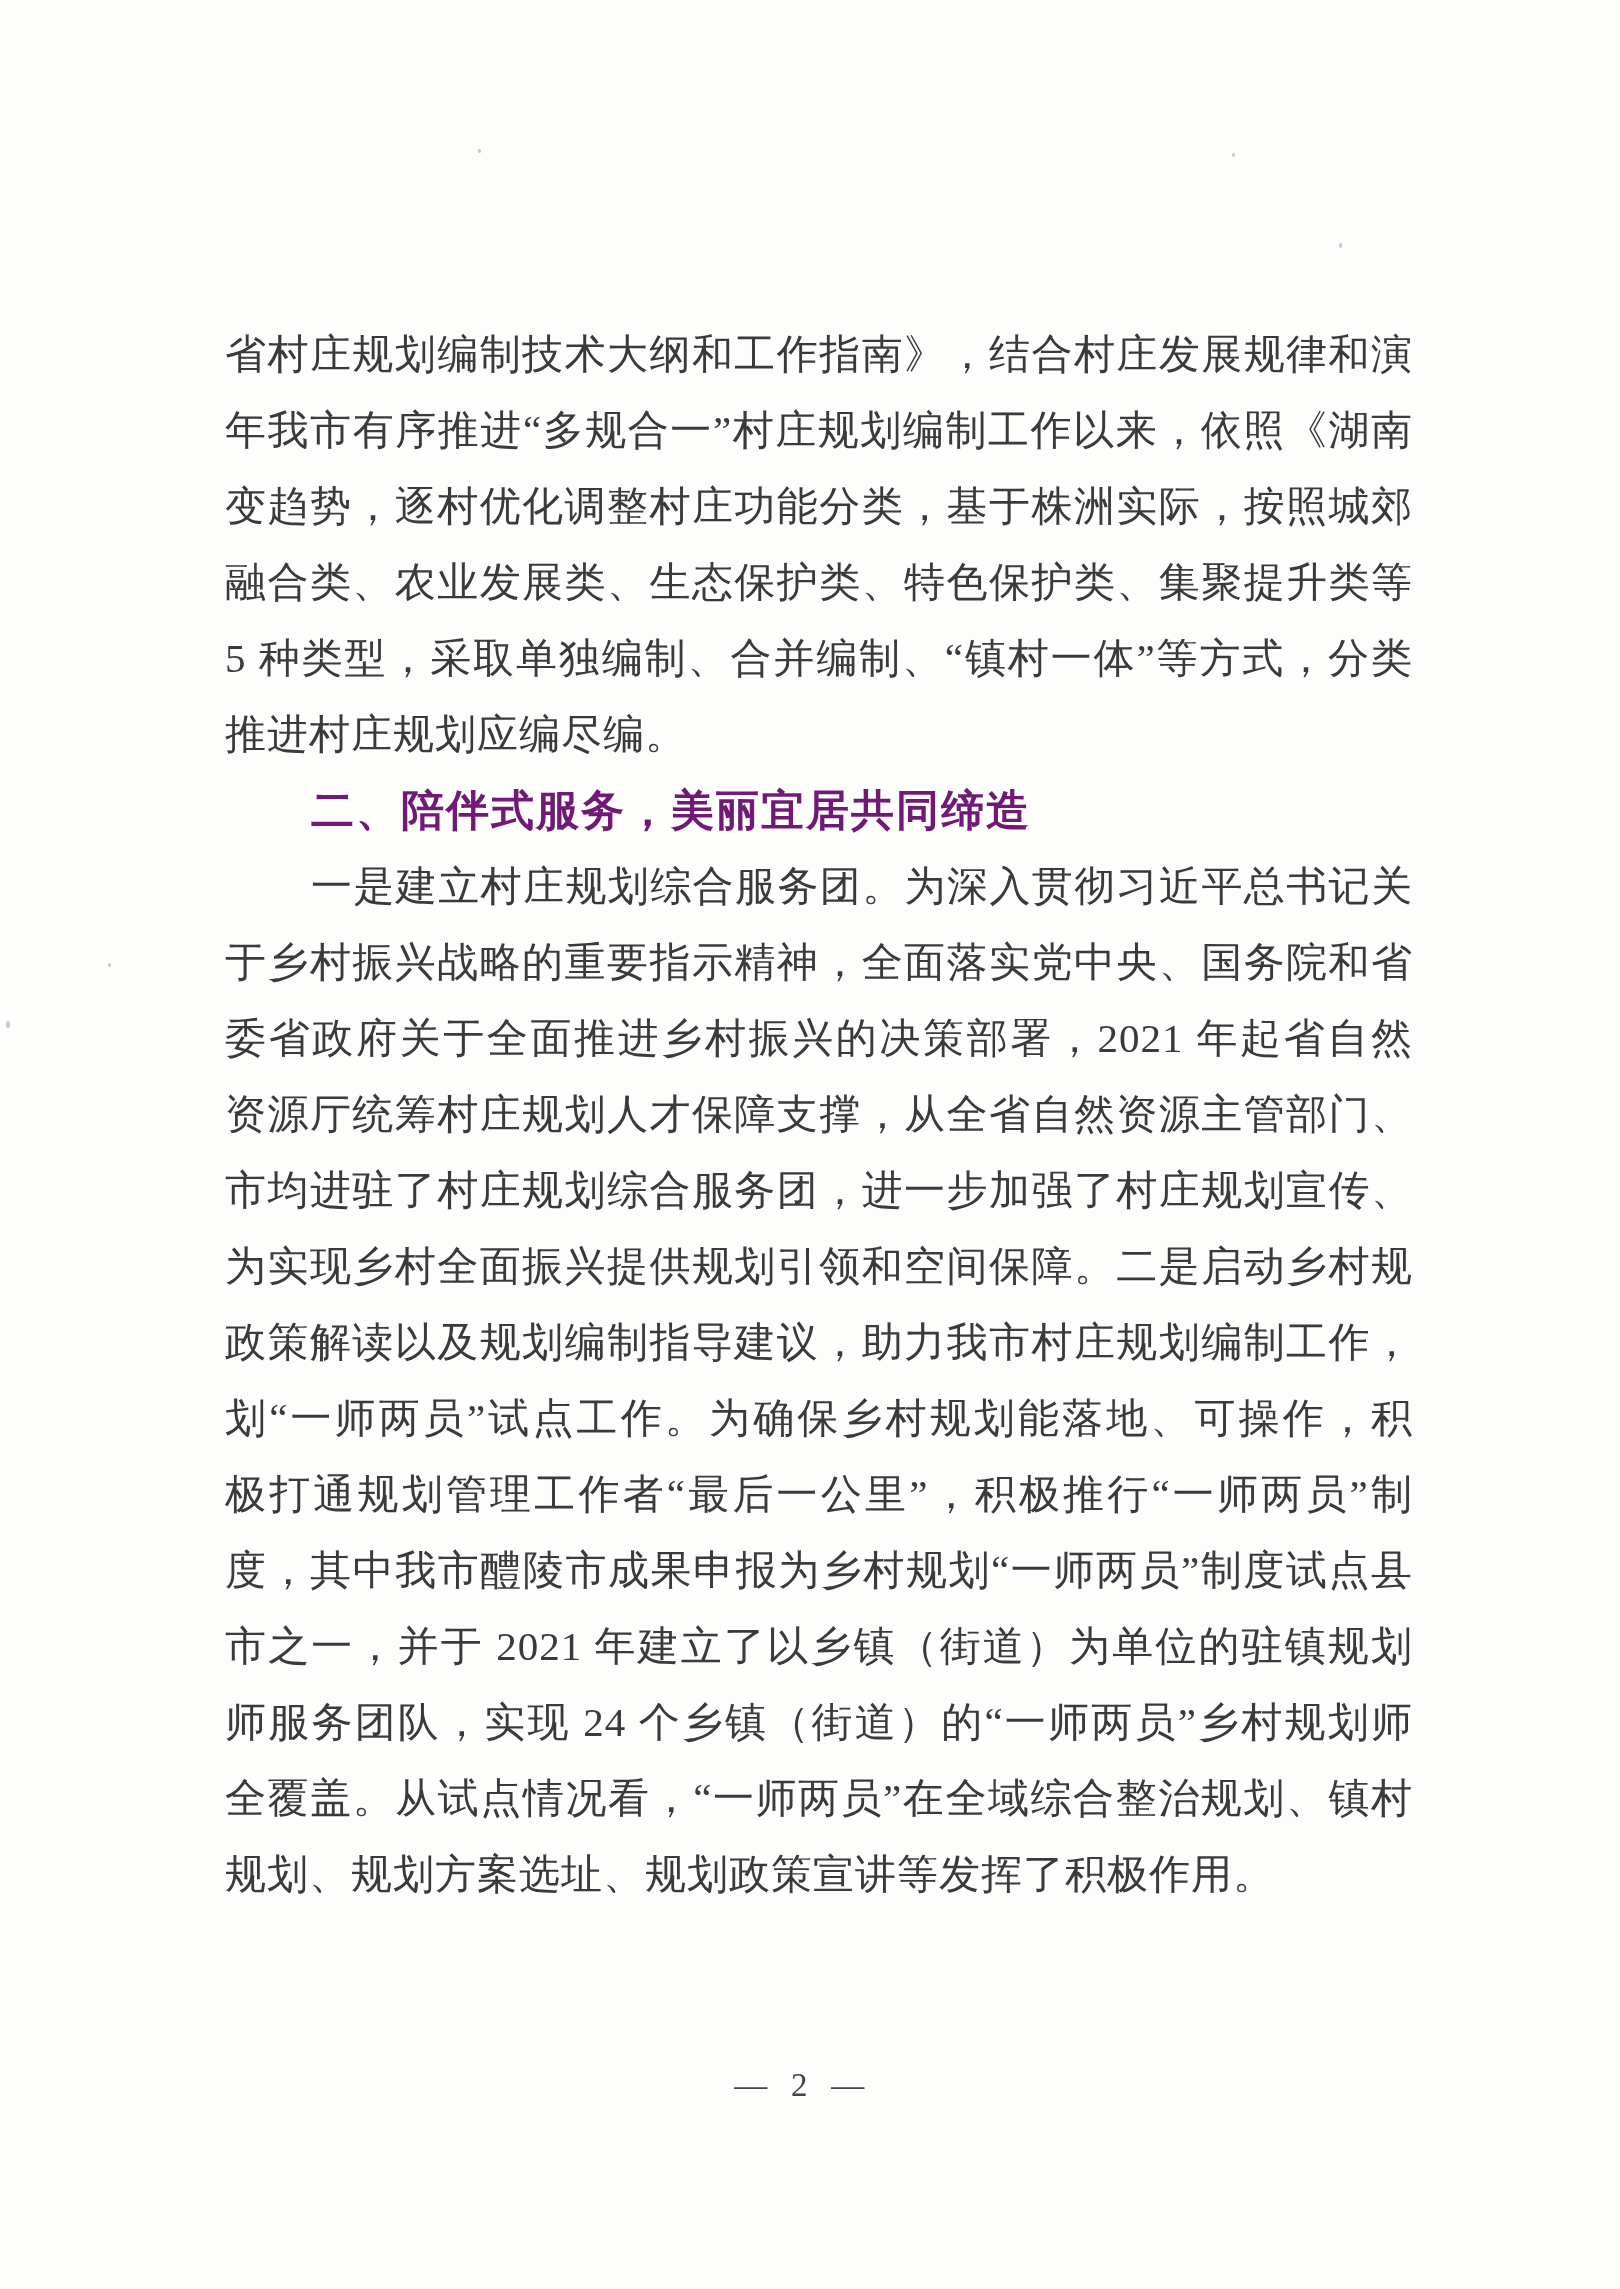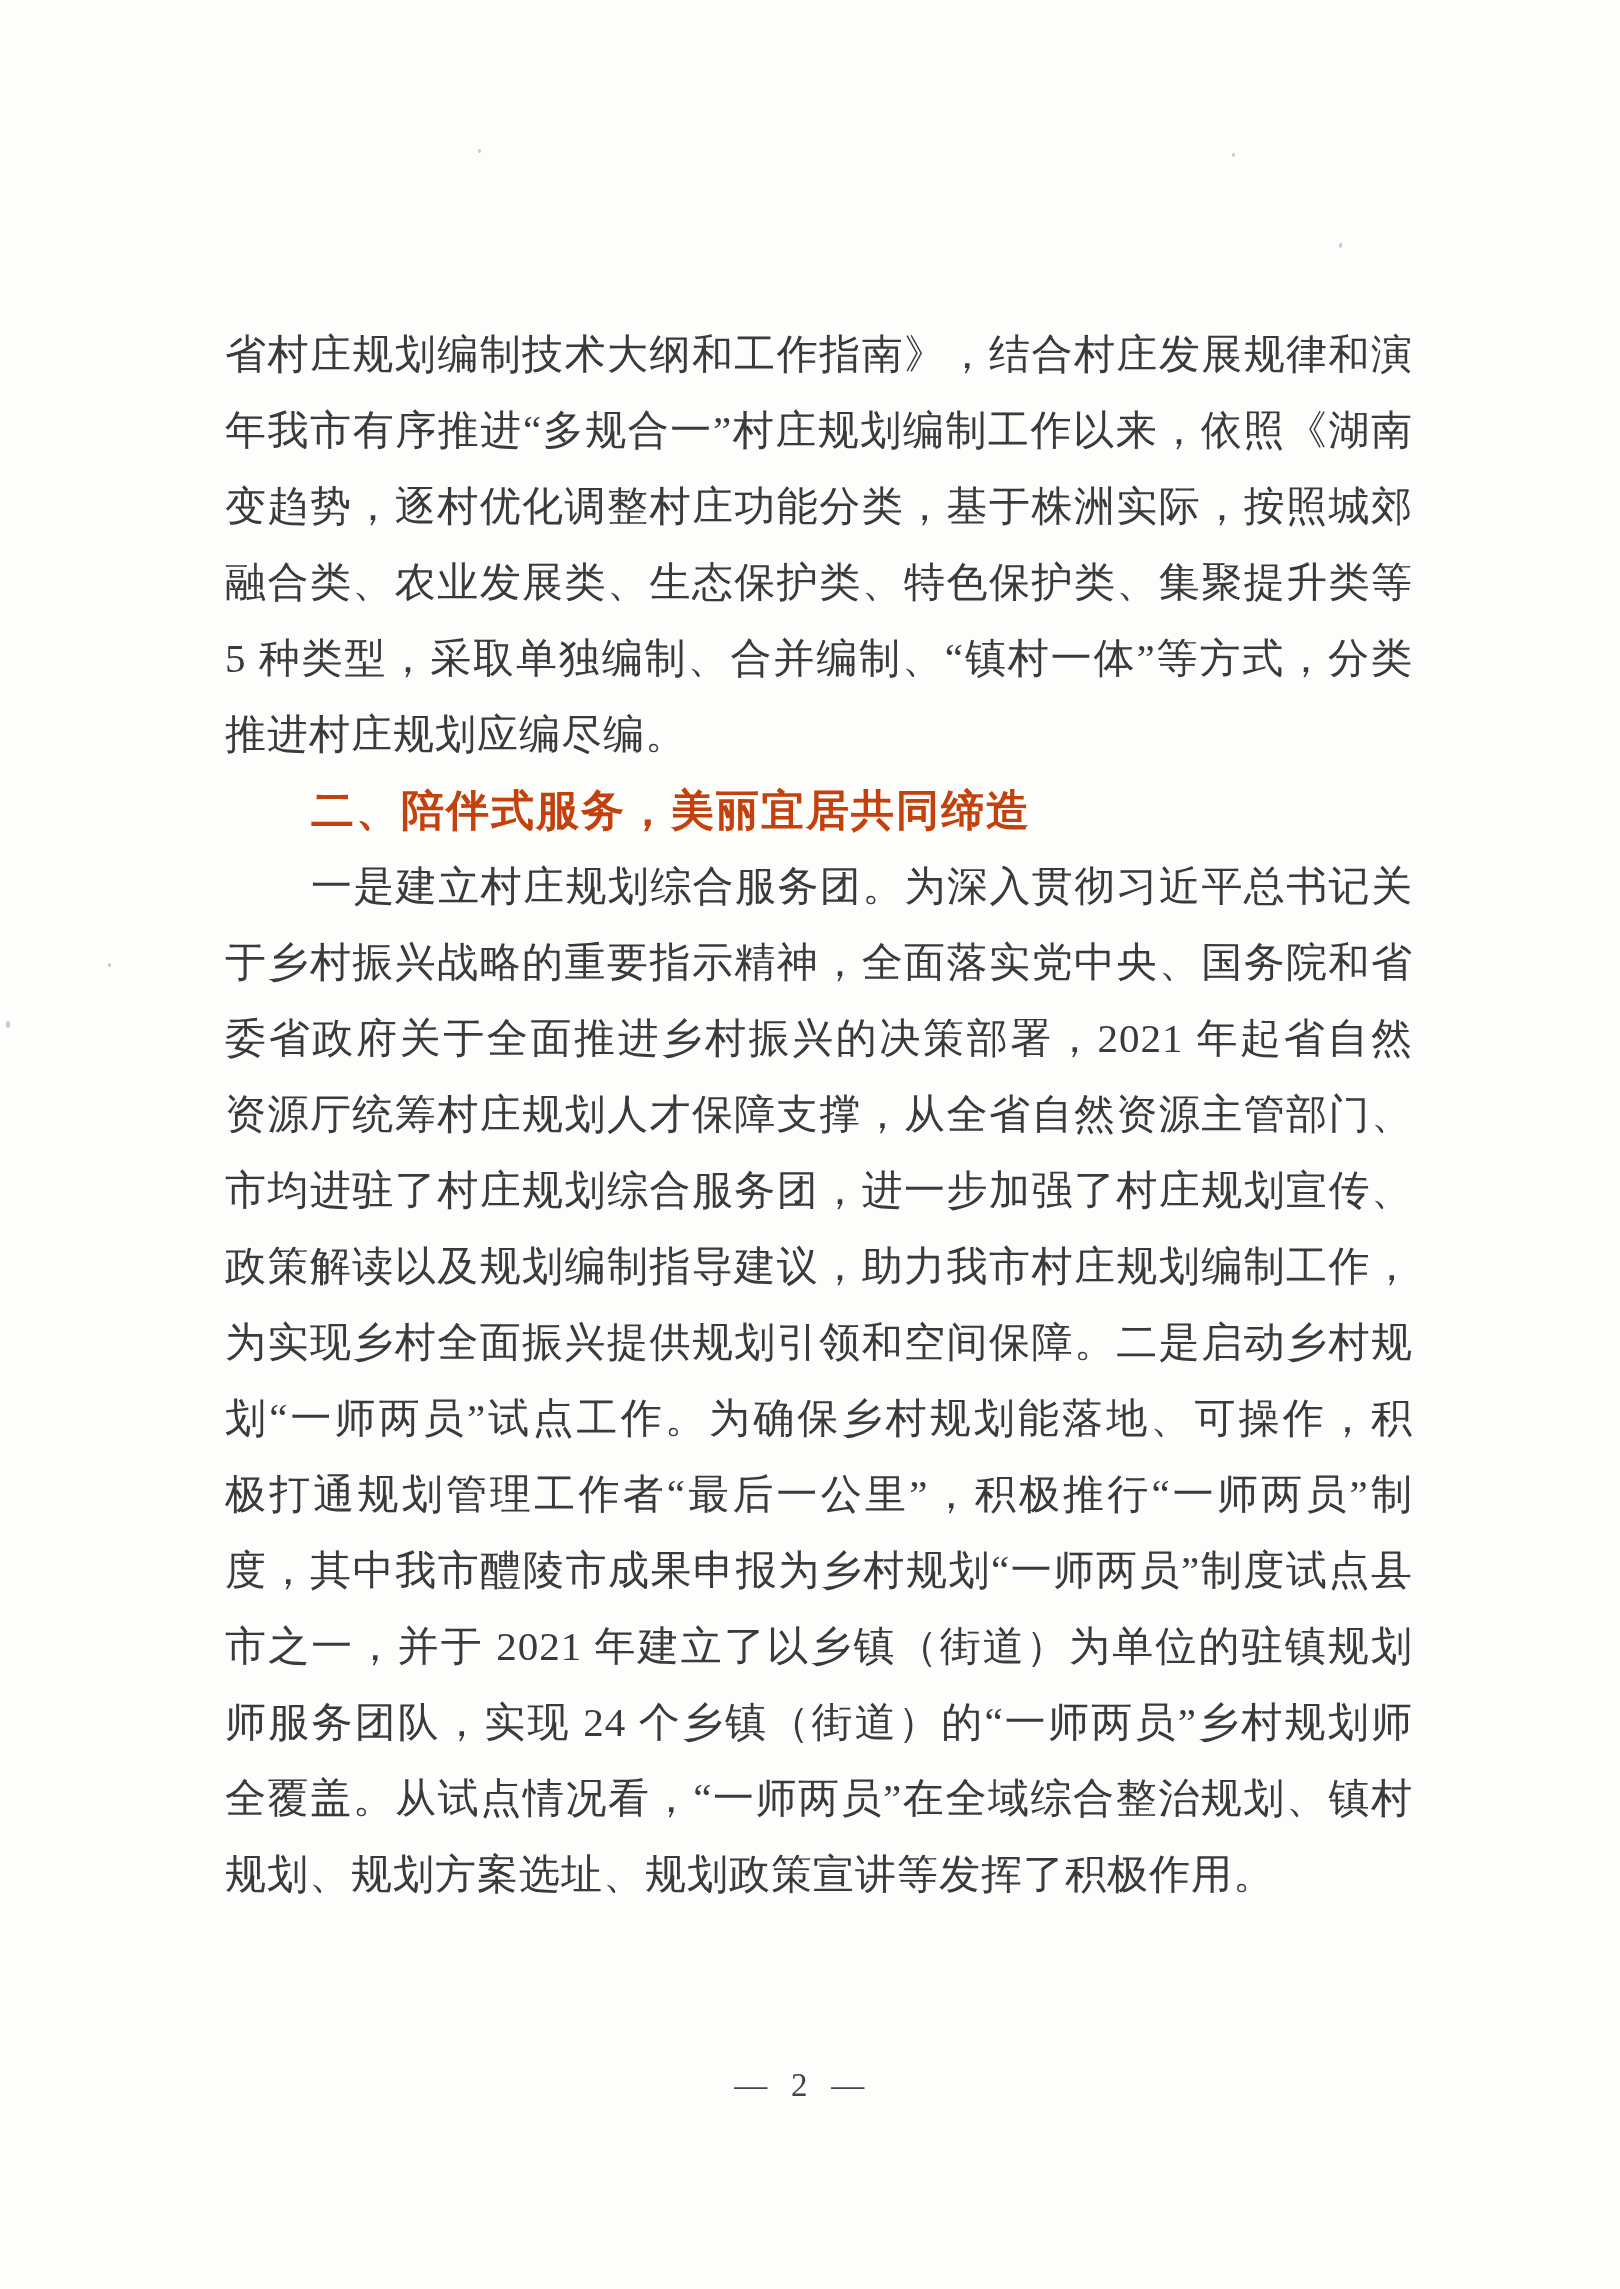--- a/index.html
+++ b/index.html
@@ -41,21 +41,21 @@
     padding-left: 86px;
     width: 1102px;
   }
   .heading-line {
     font-family: "Liberation Sans", "DejaVu Sans", sans-serif;
     font-weight: 700;
     font-size: 43px;
     line-height: 76px;
     height: 76px;
     padding-left: 86px;
-    color: #c2410c;
+    color: #701a75;
     text-align: left;
     text-align-last: left;
     letter-spacing: 2px;
   }
   .page-number {
     position: absolute;
     left: 0;
     right: 13.7px;
     top: 2064px;
     height: 43px;
@@ -100,22 +100,22 @@
     </div>
 
     <div class="heading-line">二、陪伴式服务，美丽宜居共同缔造</div>
 
     <div>
       <div class="line indent">一是建立村庄规划综合服务团。为深入贯彻习近平总书记关</div>
       <div class="line">于乡村振兴战略的重要指示精神，全面落实党中央、国务院和省</div>
       <div class="line">委省政府关于全面推进乡村振兴的决策部署，2021 年起省自然</div>
       <div class="line">资源厅统筹村庄规划人才保障支撑，从全省自然资源主管部门、</div>
       <div class="line">市均进驻了村庄规划综合服务团，进一步加强了村庄规划宣传、</div>
+      <div class="line">为实现乡村全面振兴提供规划引领和空间保障。二是启动乡村规</div>
       <div class="line">政策解读以及规划编制指导建议，助力我市村庄规划编制工作，</div>
-      <div class="line">为实现乡村全面振兴提供规划引领和空间保障。二是启动乡村规</div>
       <div class="line">划“一师两员”试点工作。为确保乡村规划能落地、可操作，积</div>
       <div class="line">极打通规划管理工作者“最后一公里”，积极推行“一师两员”制</div>
       <div class="line">度，其中我市醴陵市成果申报为乡村规划“一师两员”制度试点县</div>
       <div class="line">市之一，并于 2021 年建立了以乡镇（街道）为单位的驻镇规划</div>
       <div class="line">师服务团队，实现 24 个乡镇（街道）的“一师两员”乡村规划师</div>
       <div class="line">全覆盖。从试点情况看，“一师两员”在全域综合整治规划、镇村</div>
       <div class="line flush">规划、规划方案选址、规划政策宣讲等发挥了积极作用。</div>
     </div>
 
   </div>

